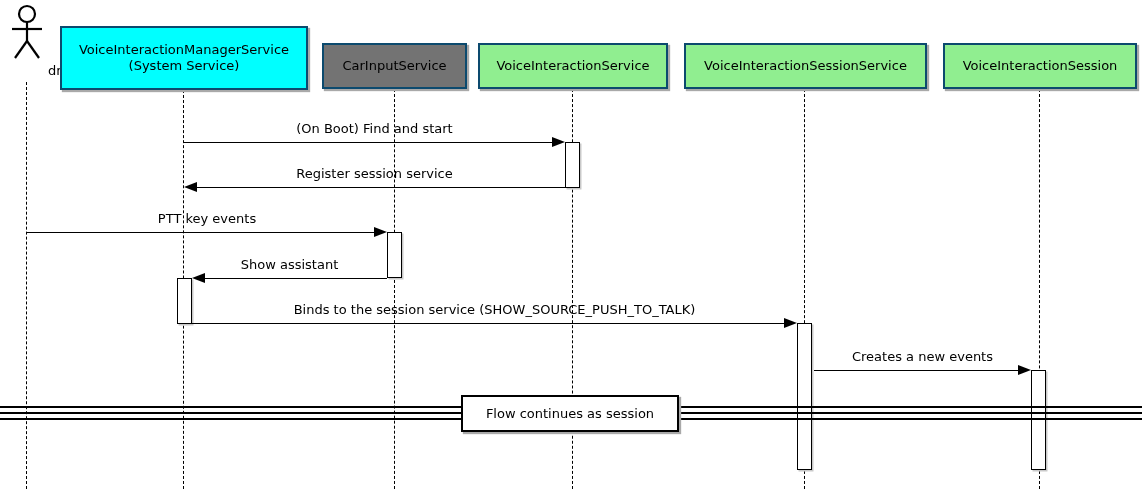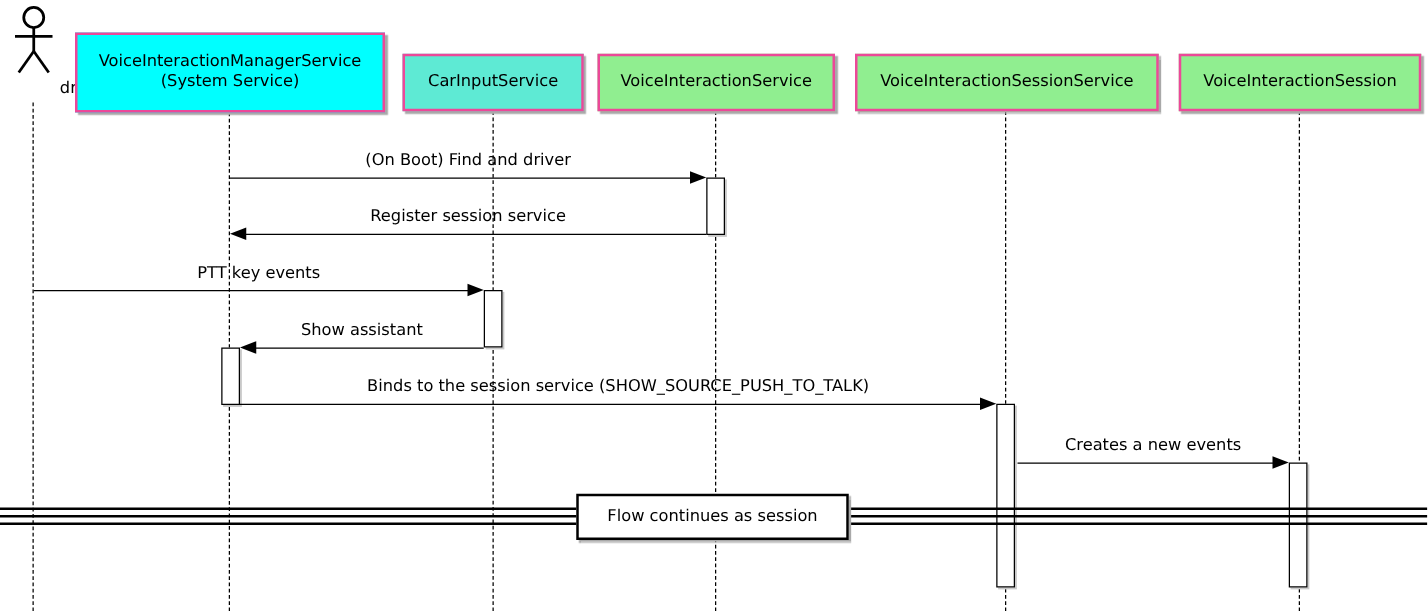--- a/index.html
+++ b/index.html
@@ -3,21 +3,21 @@
 <meta charset="utf-8">
 <style>
   html,body{margin:0;padding:0;background:#fff;}
   .canvas{
     position:relative;width:1142px;height:489px;background:#ffffff;
     font-family:"DejaVu Sans","Liberation Sans",sans-serif;
     font-size:13px;color:#000;overflow:hidden;
   }
   .lifeline{position:absolute;width:0;border-left:1.5px dashed #000;}
   .pbox{
-    position:absolute;border:2px solid #ec4899;box-sizing:border-box;
+    position:absolute;border:2px solid #0c4a6e;box-sizing:border-box;
     display:flex;flex-direction:column;align-items:center;justify-content:center;
     text-align:center;line-height:1.25;box-shadow:2px 2px 1px #a9a9a9;
   }
   .activation{
     position:absolute;width:15px;background:#fff;border:1.5px solid #000;
     box-sizing:border-box;box-shadow:1.5px 1.5px 0 #c9c9c9;
   }
   .arrow-line{position:absolute;height:0;border-top:1.7px solid #000;}
   .head-right{
     position:absolute;width:0;height:0;
@@ -66,35 +66,35 @@
       <line x1="18" y1="37" x2="6" y2="54" stroke="#000" stroke-width="2.2"></line>
       <line x1="18" y1="37" x2="30" y2="54" stroke="#000" stroke-width="2.2"></line>
     </svg>
   </div>
   <div class="actor-label" style="left:0px;top:63px;width:54px;padding-left:40px;">driver</div>
 
   <div class="pbox" style="left: 60px; top: 26px; width: 248px; height: 64px; background-color: rgb(0, 255, 255);">
     <span>VoiceInteractionManagerService</span>
     <span>(System Service)</span>
   </div>
-  <div class="pbox" style="left: 322px; top: 43px; width: 145px; height: 46px; background-color: #5eead4;">
+  <div class="pbox" style="left: 322px; top: 43px; width: 145px; height: 46px; background-color: #737373;">
     <span>CarInputService</span>
   </div>
   <div class="pbox" style="left: 478px; top: 43px; width: 190px; height: 46px; background-color: rgb(144, 238, 144);">
     <span>VoiceInteractionService</span>
   </div>
   <div class="pbox" style="left: 684px; top: 43px; width: 243px; height: 46px; background-color: rgb(144, 238, 144);">
     <span>VoiceInteractionSessionService</span>
   </div>
   <div class="pbox" style="left: 943px; top: 43px; width: 194px; height: 46px; background-color: rgb(144, 238, 144);">
     <span>VoiceInteractionSession</span>
   </div>
 
   <div>
-    <div class="msg-label" style="left:184px;top:121px;width:381px;">(On Boot) Find and driver</div>
+    <div class="msg-label" style="left:184px;top:121px;width:381px;">(On Boot) Find and start</div>
     <div class="arrow-line" style="left:184px;top:142px;width:375px;"></div>
     <div class="head-right" style="left:552px;top:137px;"></div>
   </div>
 
   <div>
     <div class="msg-label" style="left:184px;top:166px;width:381px;">Register session service</div>
     <div class="arrow-line" style="left:192px;top:187px;width:373px;"></div>
     <div class="head-left" style="left:184px;top:182px;"></div>
   </div>
 

